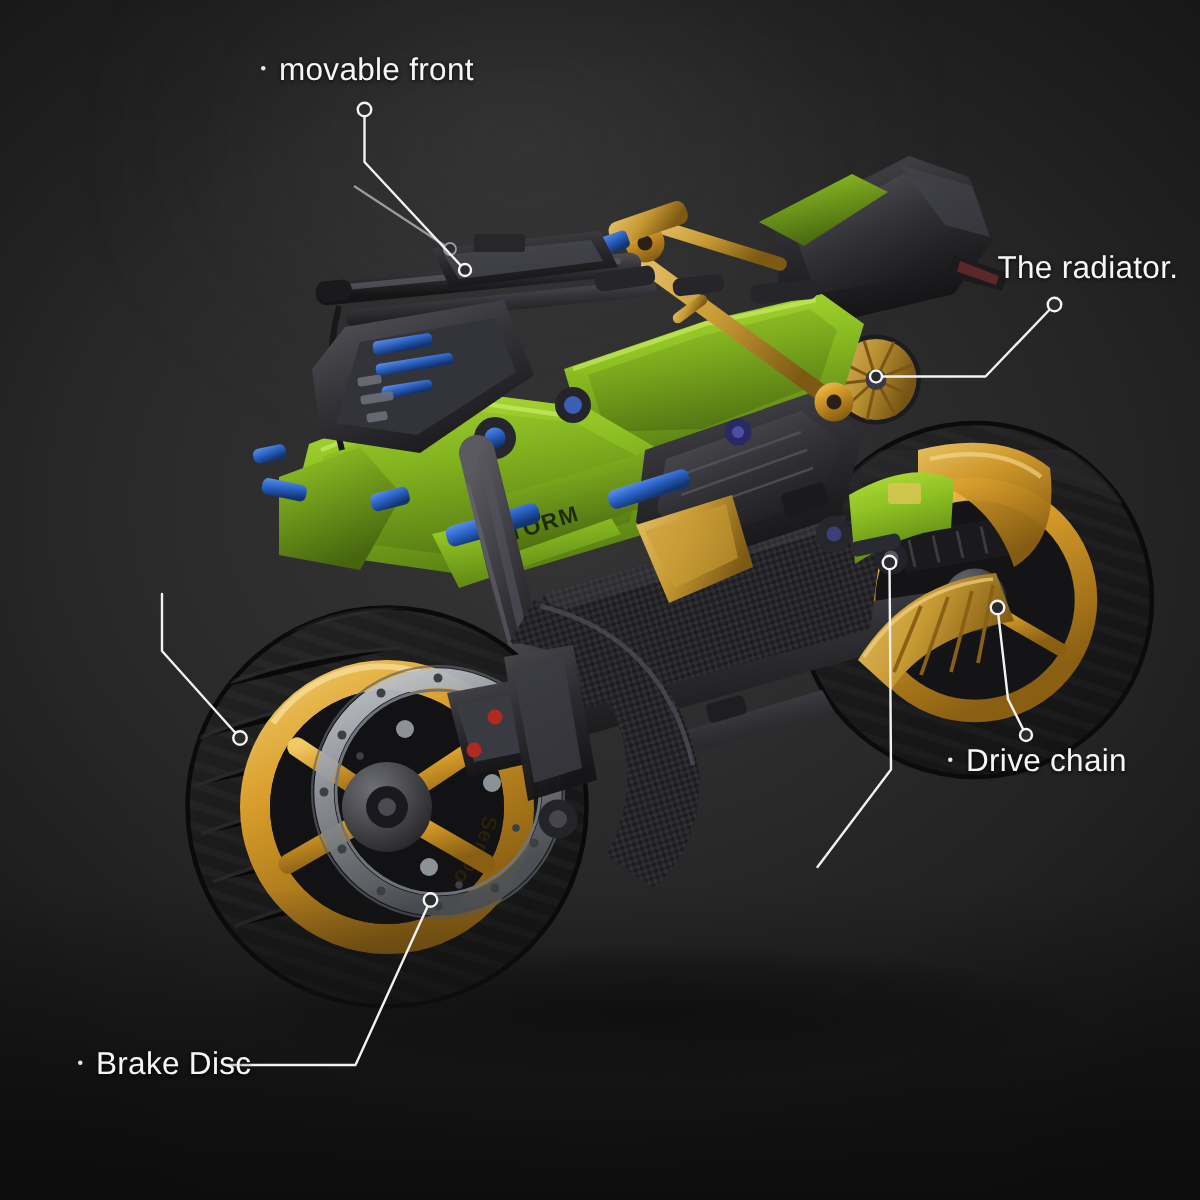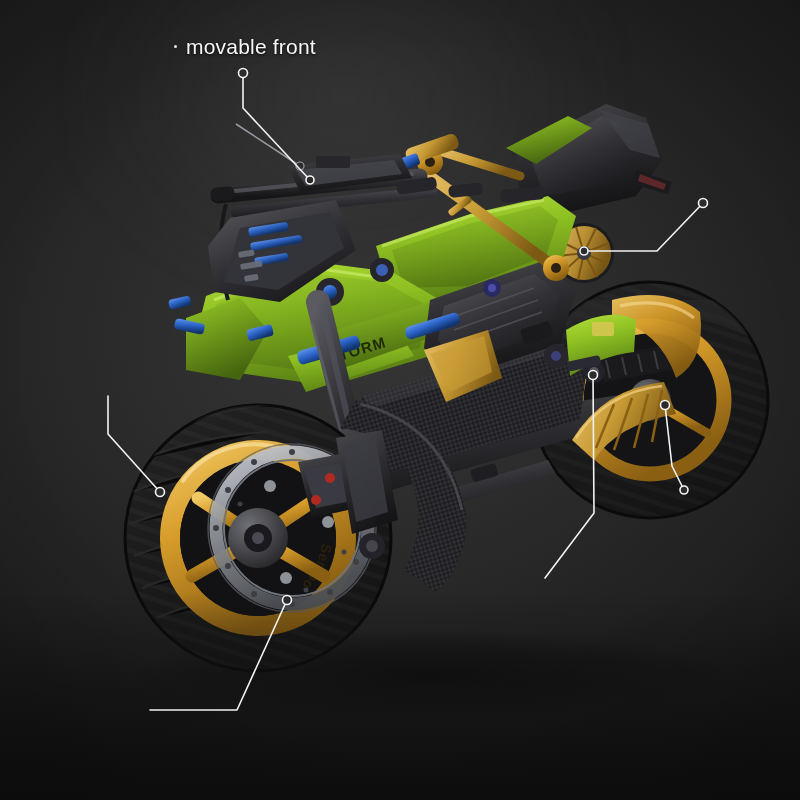--- a/index.html
+++ b/index.html
@@ -520,14 +520,23 @@
 
     <g>
       <path class="leader-path" d="M287 600 L237 710 L150 710"></path>
       <circle class="leader-dot" cx="287" cy="600" r="4.5"></circle>
     </g>
   </svg>
 
   <div class="callout-label lbl-movable-front">
     <span class="bullet"></span><span>movable front</span>
   </div>
+  <div class="callout-label lbl-radiator">
+    <span>The radiator.</span>
+  </div>
+  <div class="callout-label lbl-drive-chain">
+    <span class="bullet"></span><span>Drive chain</span>
+  </div>
+  <div class="callout-label lbl-brake-disc">
+    <span class="bullet"></span><span>Brake Disc</span>
+  </div>
 
 </div>
 
 </body></html>

